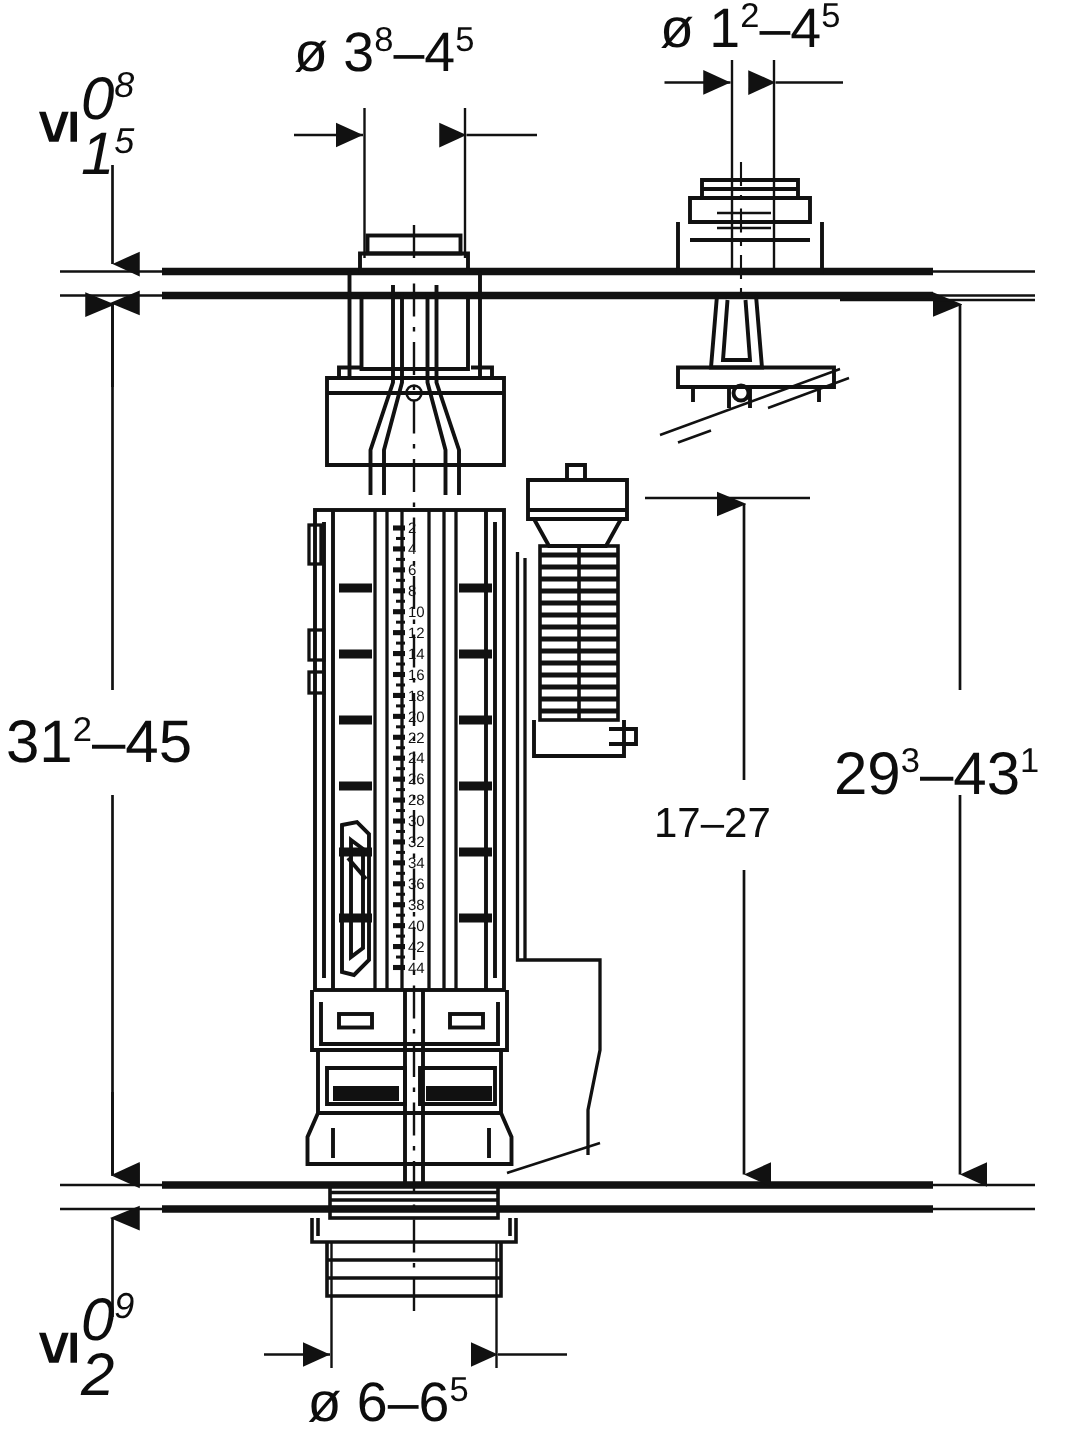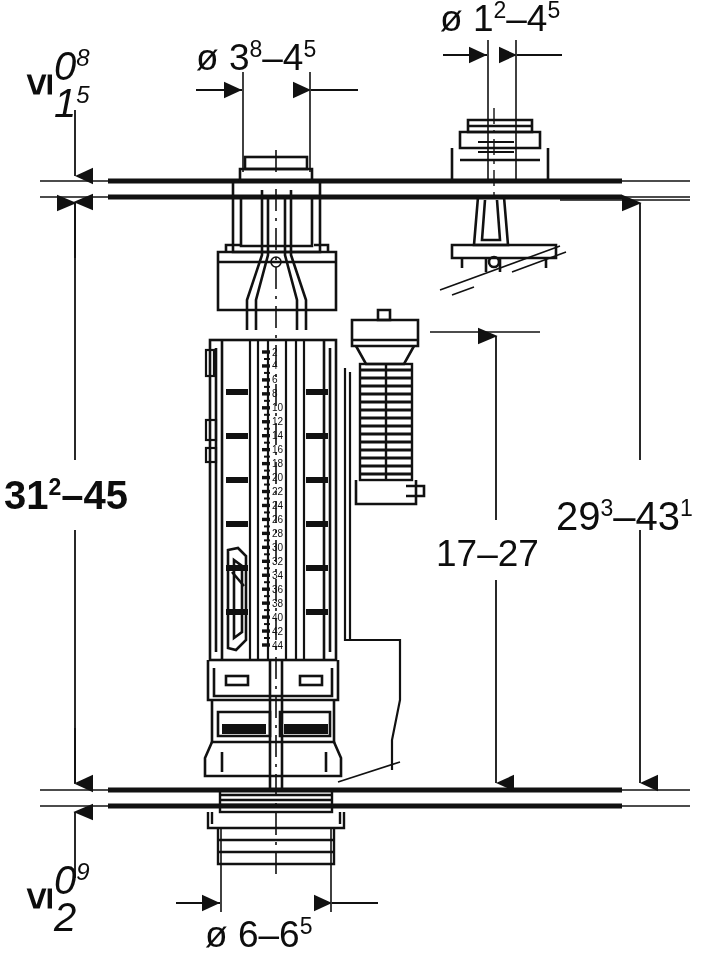--- a/index.html
+++ b/index.html
@@ -349,37 +349,37 @@
 </svg>
 
 <div class="thickrange" style="left:28px;top:48px;">
   <span class="le-sym">≤</span>
   <span class="stack">
     <span><b style="font-weight:400">0</b><sup>8</sup></span>
     <span><b style="font-weight:400">1</b><sup>5</sup></span>
   </span>
 </div>
 
-<div class="lbl dimtext" style="left:196px;top:39px;">
+<div class="lbl dimtext" style="left:196px;top:16px;">
   <span>ø</span>&nbsp;<span>3</span><sup>8</sup><span>–</span><span>4</span><sup>5</sup>
 </div>
 
 <div class="lbl dimtext" style="left:440px;top:0px;">
   <span>ø</span>&nbsp;<span>1</span><sup>2</sup><span>–</span><span>4</span><sup>5</sup>
 </div>
 
-<div class="lbl dimtext" style="left:4px;top:475px;font-size:40px;font-weight:bold;">
+<div class="lbl dimtext" style="left:4px;top:475px;font-size:40px;">
   <span>31</span><sup>2</sup><span>–</span><span>45</span>
 </div>
 
 <div class="lbl dimtext" style="left:556px;top:496px;font-size:40px;">
   <span>29</span><sup>3</sup><span>–</span><span>43</span><sup>1</sup>
 </div>
 
-<div class="lbl dimtext" style="left:436px;top:535px;font-size:37px;">
+<div class="lbl dimtext" style="left:436px;top:535px;font-size:28px;">
   <span>17</span><span>–</span><span>27</span>
 </div>
 
 <div class="thickrange" style="left:28px;top:862px;">
   <span class="le-sym">≤</span>
   <span class="stack">
     <span><b style="font-weight:400">0</b><sup>9</sup></span>
     <span><b style="font-weight:400">2</b><sup></sup></span>
   </span>
 </div>

